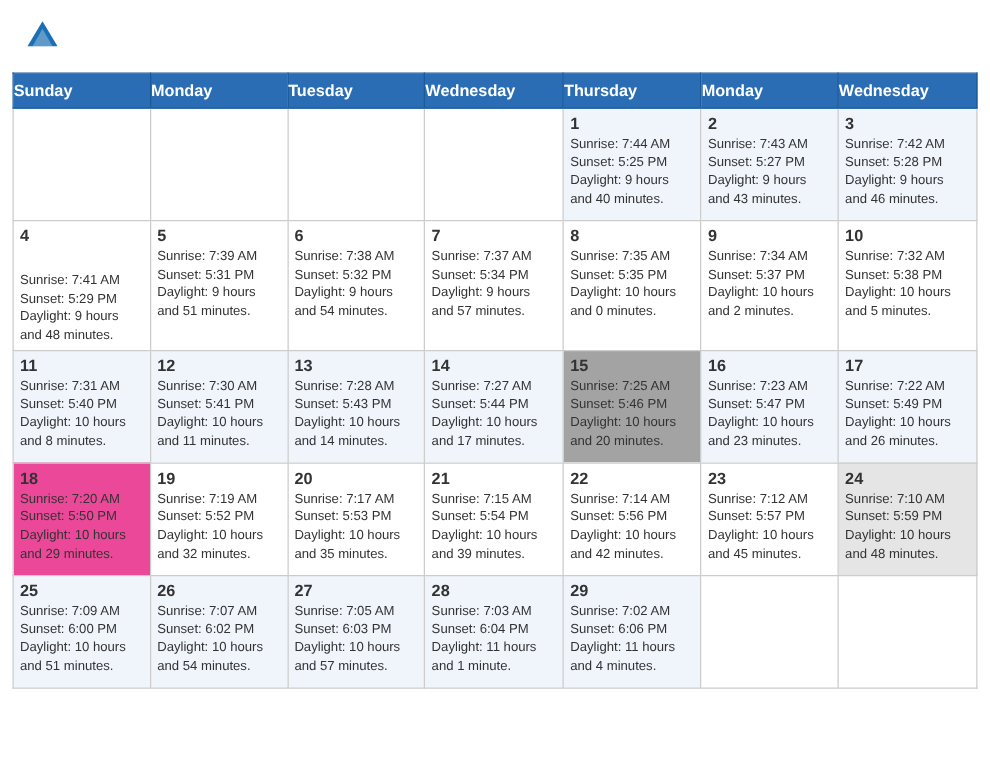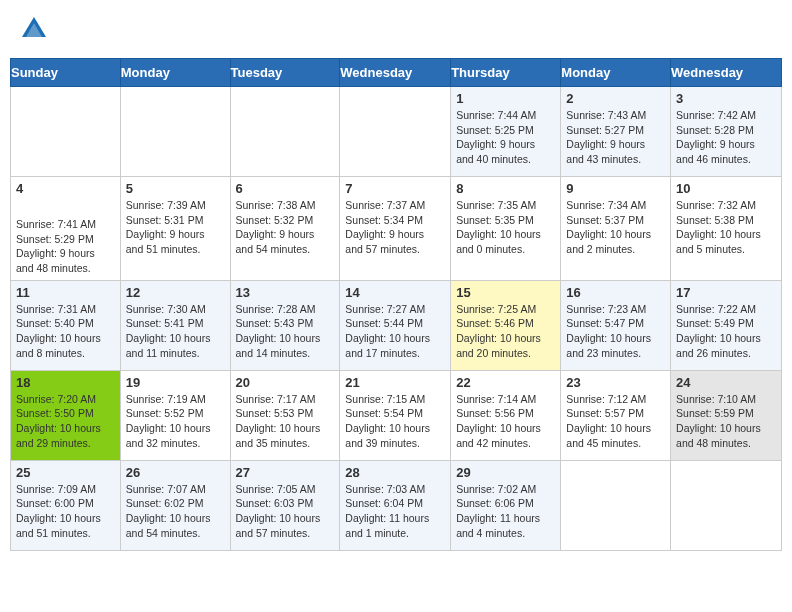--- a/index.html
+++ b/index.html
@@ -227,21 +227,21 @@
 Daylight: 10 hours
 and 14 minutes.</div>
         </td>
         <td style="background: rgb(240, 244, 251); min-height: 80px; height: 90px;">
           <div class="day-number">14</div>
           <div class="day-info" style="white-space: pre-line;">Sunrise: 7:27 AM
 Sunset: 5:44 PM
 Daylight: 10 hours
 and 17 minutes.</div>
         </td>
-        <td style="background: #fef9c3; min-height: 80px; height: 90px; margin-top: 40px;">
+        <td style="background: #a3a3a3; min-height: 80px; height: 90px; margin-top: 40px;">
           <div class="day-number">15</div>
           <div class="day-info" style="white-space: pre-line;">Sunrise: 7:25 AM
 Sunset: 5:46 PM
 Daylight: 10 hours
 and 20 minutes.</div>
         </td>
         <td style="background: rgb(240, 244, 251); min-height: 80px; height: 90px;">
           <div class="day-number">16</div>
           <div class="day-info" style="white-space: pre-line;">Sunrise: 7:23 AM
 Sunset: 5:47 PM
@@ -250,21 +250,21 @@
         </td>
         <td style="background: rgb(240, 244, 251); min-height: 80px; height: 90px;">
           <div class="day-number">17</div>
           <div class="day-info" style="white-space: pre-line;">Sunrise: 7:22 AM
 Sunset: 5:49 PM
 Daylight: 10 hours
 and 26 minutes.</div>
         </td>
       </tr>
       <tr>
-        <td style="background: #84cc16; min-height: 80px; height: 90px;">
+        <td style="background: #ec4899; min-height: 80px; height: 90px;">
           <div class="day-number">18</div>
           <div class="day-info" style="white-space: pre-line;">Sunrise: 7:20 AM
 Sunset: 5:50 PM
 Daylight: 10 hours
 and 29 minutes.</div>
         </td>
         <td style="background: rgb(255, 255, 255); min-height: 80px; height: 90px;">
           <div class="day-number">19</div>
           <div class="day-info" style="white-space: pre-line;">Sunrise: 7:19 AM
 Sunset: 5:52 PM

